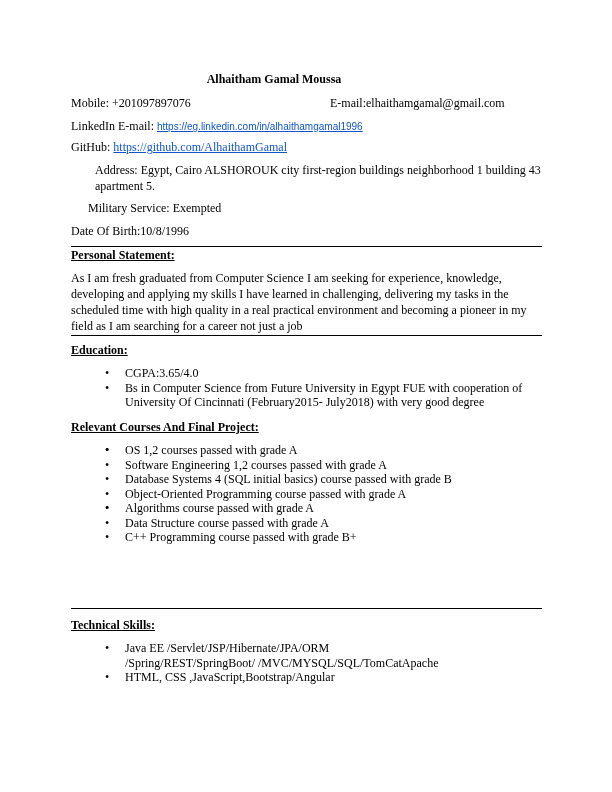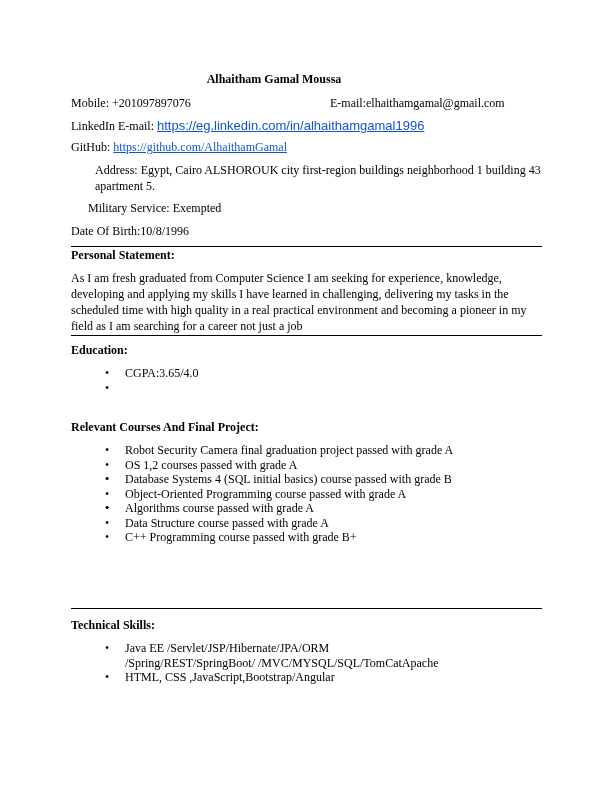--- a/index.html
+++ b/index.html
@@ -1,23 +1,23 @@
 <!DOCTYPE html>
 <html><head>
 <meta charset="utf-8">
 <style>
   html, body { margin: 0; padding: 0; background: #ffffff; }
   body { width: 612px; height: 792px; position: relative; overflow: hidden;
          font-family: "Liberation Serif", serif; color: #000; font-size: 12px; }
   .abs { position: absolute; white-space: nowrap; line-height: 14px; }
   .name { left: 0; width: 548px; top: 72px; text-align: center; font-weight: bold; }
   .link { color: #1155cc; text-decoration: underline; }
-  .link-small { font-family: "Liberation Sans", sans-serif; font-size: 13px; }
+  .link-small { font-family: "Liberation Sans", sans-serif; font-size: 10px; }
   .hr { position: absolute; left: 71px; width: 471px; height: 0; border-top: 1px solid #000; }
-  .heading { font-weight: bold; }
+  .heading { font-weight: bold; text-decoration: underline; }
   .para { position: absolute; left: 71px; width: 475px; line-height: 16px; white-space: normal; }
   .list { position: absolute; margin: 0; padding: 0; list-style: none; }
   .list li { position: relative; padding-left: 54px; line-height: 14.5px; }
   .list li .bullet { position: absolute; left: 34px; top: 0; }
   .list li .txt { display: block; }
 </style>
 </head>
 <body>
 
 <div class="abs name">Alhaitham Gamal Moussa</div>
@@ -44,35 +44,36 @@
 <div class="hr" style="top:335px;"></div>
 
 <div class="abs heading" style="left:71px; top:343px;">Education:</div>
 <ul class="list" style="left:71px; top:366px; width:470px;">
   <li>
       <span class="bullet">•</span>
       <span class="txt">CGPA:3.65/4.0</span>
     </li>
   <li style="white-space:normal; width:420px;">
       <span class="bullet">•</span>
+      <span class="txt">Bs  in Computer Science from Future University in Egypt FUE with cooperation of University Of Cincinnati  (February2015- July2018)  with very good degree</span>
     </li>
 </ul>
 
 <div class="abs heading" style="left:71px; top:420px;">Relevant Courses And Final Project:</div>
 <ul class="list" style="left:71px; top:443px; width:470px;">
   <li>
       <span class="bullet">•</span>
-      <span class="txt">Robot Security Camera final graduation project passed with grade A</span>
     </li>
   <li>
       <span class="bullet">•</span>
       <span class="txt">OS 1,2 courses passed with grade A</span>
     </li>
   <li>
       <span class="bullet">•</span>
+      <span class="txt">Software Engineering 1,2 courses passed with grade A</span>
     </li>
   <li>
       <span class="bullet">•</span>
       <span class="txt">Database Systems 4 (SQL initial basics) course passed with grade B</span>
     </li>
   <li>
       <span class="bullet">•</span>
       <span class="txt">Object-Oriented Programming  course passed with grade A</span>
     </li>
   <li>

